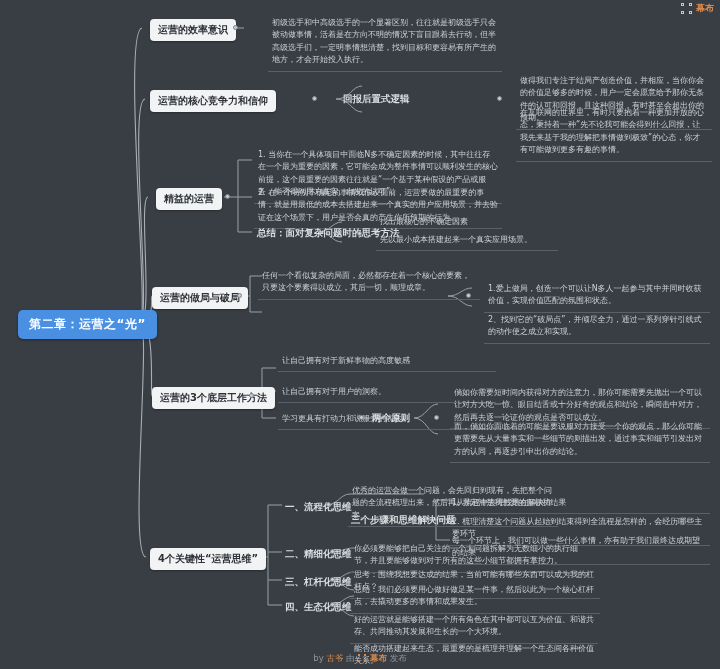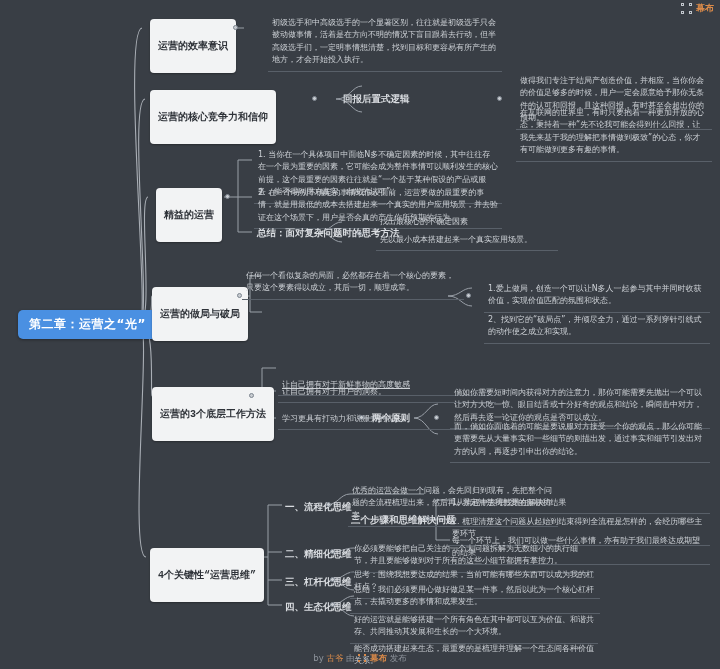--- a/index.html
+++ b/index.html
@@ -18,24 +18,23 @@
   
   .root{
     background:#4a90e2;color:#ffffff;font-weight:bold;
     border-radius:5px;padding:6px 11px;font-size:12px;
     white-space:nowrap;letter-spacing:.5px;
     box-shadow:0 1px 3px rgba(0,0,0,.35);
   }
   
   .pill{
     background:#f2f3f4;color:#2e3238;
-    border-radius:4px;padding:20px 8px;font-size:10px;
+    border-radius:4px;padding:4px 8px;font-size:10px;
     white-space:nowrap;font-weight:bold;
     box-shadow:0 1px 2px rgba(0,0,0,.3);
-    font-family:Liberation Mono, monospace;
   }
   
   .plain{
     color:#d9dce0;font-size:9.5px;white-space:nowrap;
     padding:2px 3px;font-weight:bold;
   }
   
   .leaf{
     color:#cdd1d6;font-size:8px;line-height:1.55;
     padding:3px 4px 4px 4px;
@@ -140,28 +139,28 @@
   <div class="dot" style="left:225px;top:194px;"></div>
   <div class="node leaf" style="left:254px;top:146px;width:248px;">1. 当你在一个具体项目中面临N多不确定因素的时候，其中往往存在一个最为重要的因素，它可能会成为整件事情可以顺利发生的核心前提，这个最重要的因素往往就是“一个基于某种假设的产品或服务，能否得到用户真实、自发的认可”。</div>
   <div class="node leaf" style="left:254px;top:184px;width:248px;">2. 在一个特别不确定的事情或假设面前，运营要做的最重要的事情，就是用最低的成本去搭建起来一个真实的用户应用场景，并去验证在这个场景下，用户是否会真的产生你所预期的行为。</div>
   <div class="node plain" style="left:254px;top:225px;">总结：面对复杂问题时的思考方法</div>
   <div class="dot" style="left:357px;top:231px;"></div>
   <div class="node leaf nb" style="left:376px;top:213px;width:182px;">找出最核心的不确定因素</div>
   <div class="node leaf" style="left:376px;top:231px;width:182px;">先以最小成本搭建起来一个真实应用场景。</div>
 
   <div class="node pill" style="left:152px;top:287px;">运营的做局与破局</div>
   <div class="dot" style="left:237px;top:293px;"></div>
-  <div class="node leaf" style="left:242px;top:267px;width:222px;">任何一个看似复杂的局面，必然都存在着一个核心的要素，只要这个要素得以成立，其后一切，顺理成章。</div>
+  <div class="node leaf" style="left:258px;top:267px;width:222px;">任何一个看似复杂的局面，必然都存在着一个核心的要素，只要这个要素得以成立，其后一切，顺理成章。</div>
   <div class="dot" style="left:466px;top:293px;"></div>
   <div class="node leaf" style="left:484px;top:280px;width:226px;">1.爱上做局，创造一个可以让N多人一起参与其中并同时收获价值，实现价值匹配的氛围和状态。</div>
   <div class="node leaf" style="left:484px;top:311px;width:226px;">2、找到它的“破局点”，并倾尽全力，通过一系列穿针引线式的动作使之成立和实现。</div>
 
   <div class="node pill" style="left:152px;top:387px;">运营的3个底层工作方法</div>
   <div class="dot" style="left:249px;top:393px;"></div>
-  <div class="node leaf" style="left:278px;top:376px;width:218px;text-decoration:underline;">让自己拥有对于新鲜事物的高度敏感</div>
+  <div class="node leaf" style="left:278px;top:352px;width:218px;">让自己拥有对于新鲜事物的高度敏感</div>
   <div class="node leaf" style="left:278px;top:410px;width:218px;">学习更具有打动力和说服力的表达。</div>
   <div class="node leaf" style="left:278px;top:383px;width:218px;">让自己拥有对于用户的洞察。</div>
   <div class="dot" style="left:359px;top:415px;"></div>
   <div class="node plain" style="left:369px;top:410px;">两个原则</div>
   <div class="dot" style="left:434px;top:415px;"></div>
   <div class="node leaf" style="left:450px;top:384px;width:260px;">倘如你需要短时间内获得对方的注意力，那你可能需要先抛出一个可以让对方大吃一惊、眼目结舌或十分好奇的观点和结论，瞬间击中对方，然后再去逐一论证你的观点是否可以成立。</div>
   <div class="node leaf" style="left:450px;top:418px;width:260px;">而，倘如你面临着的可能是要说服对方接受一个你的观点，那么你可能更需要先从大量事实和一些细节的则描出发，通过事实和细节引发出对方的认同，再逐步引申出你的结论。</div>
 
   <div class="node pill" style="left:150px;top:548px;">4个关键性“运营思维”</div>
 

